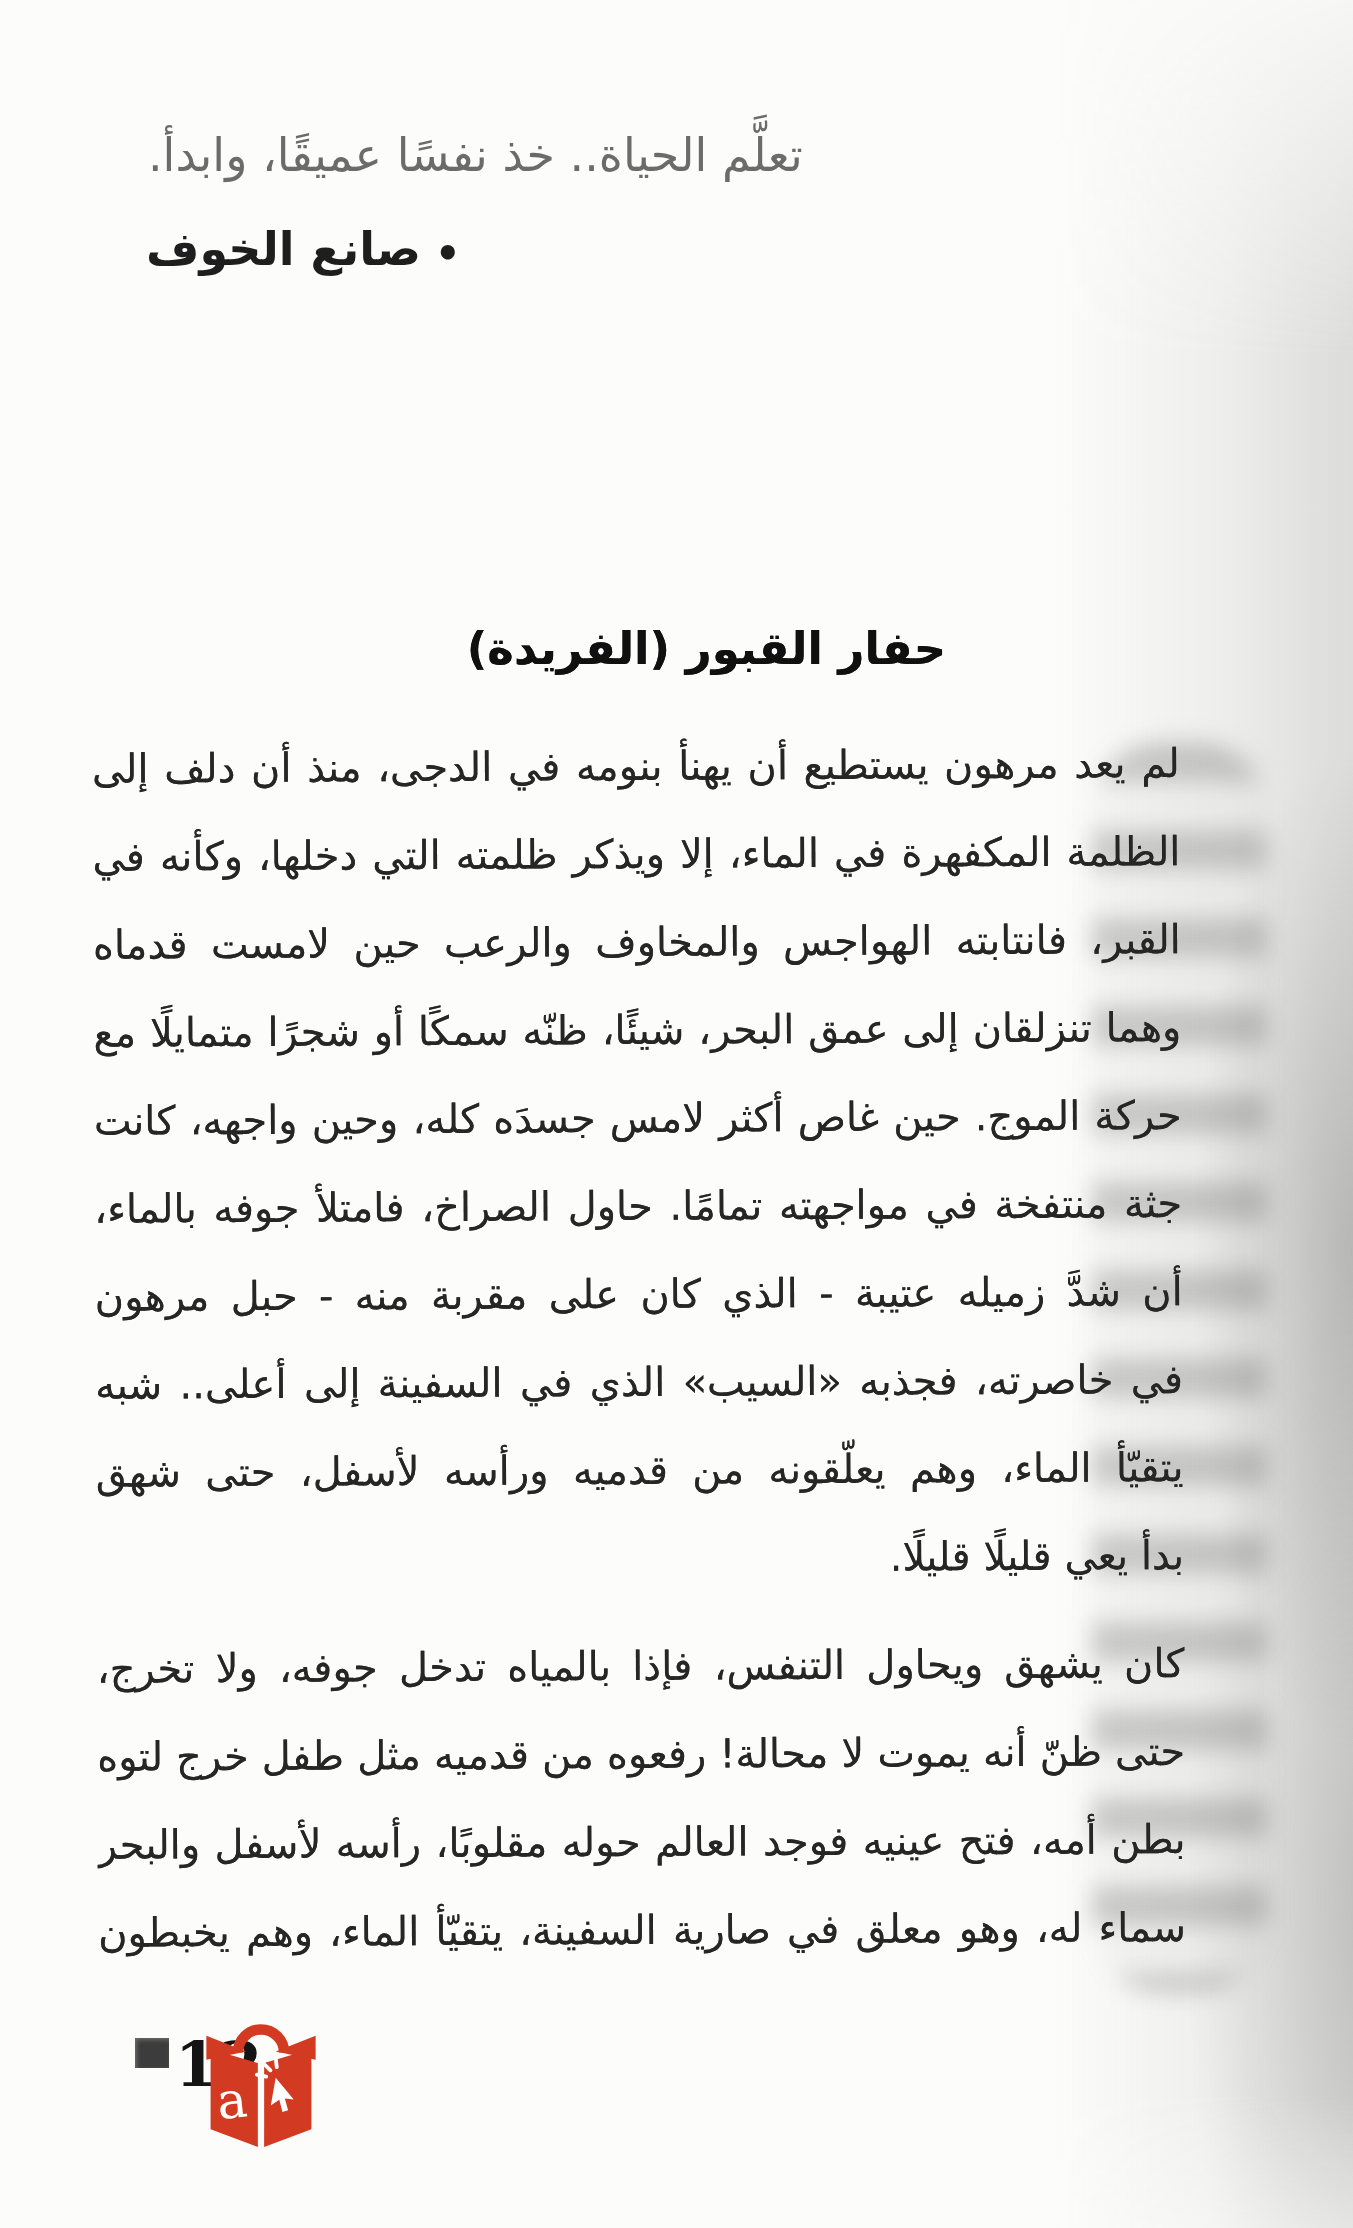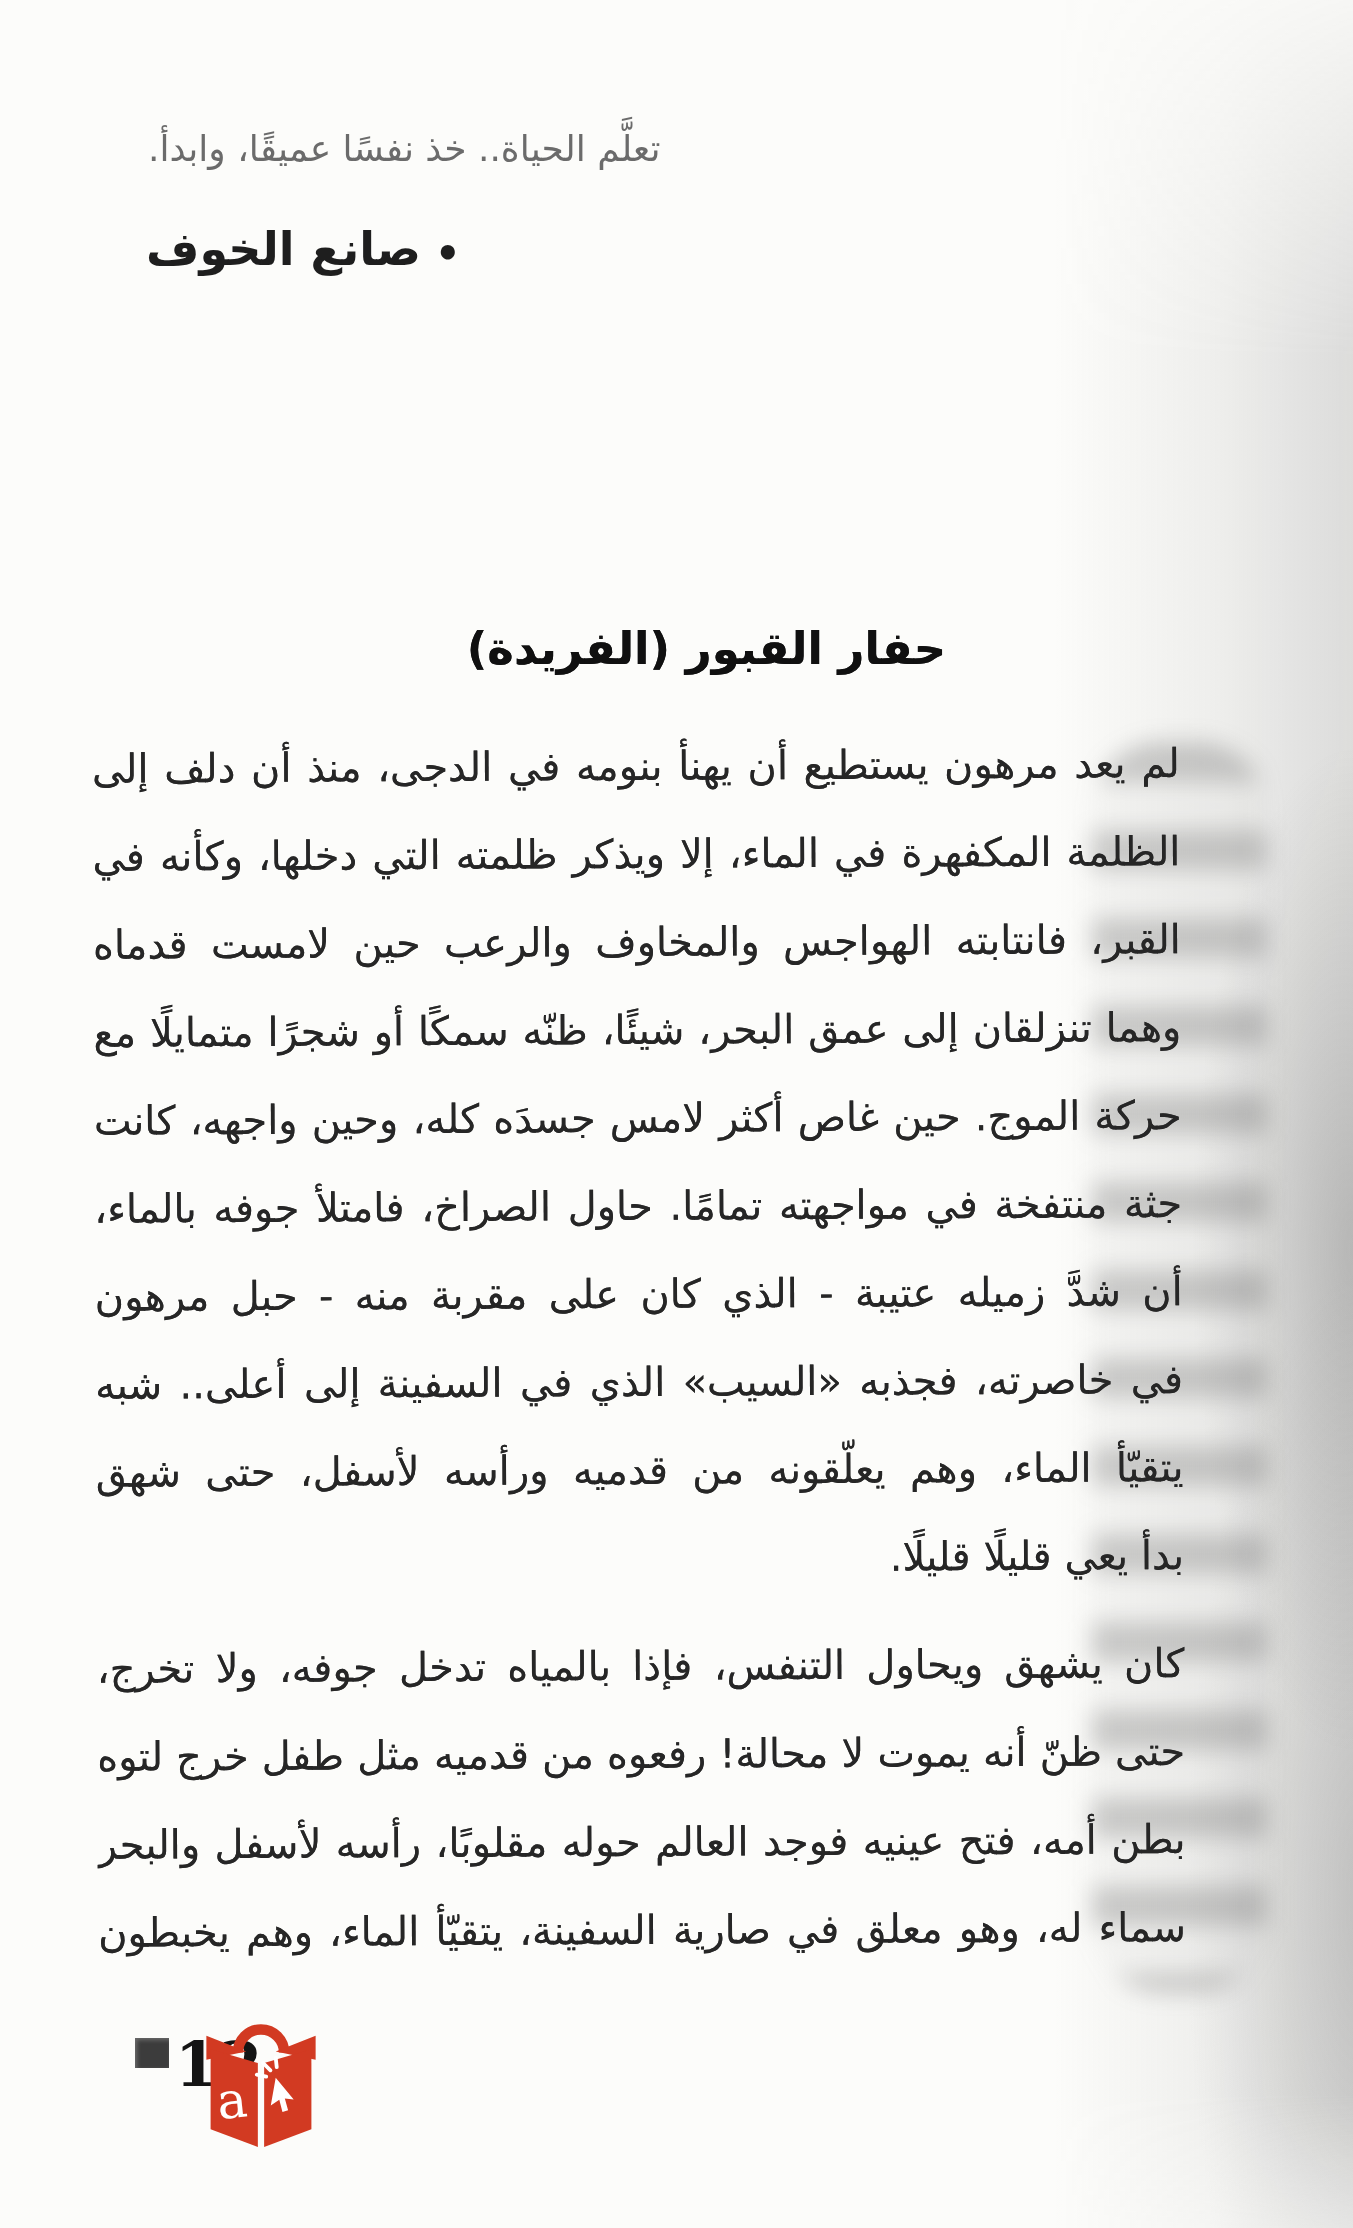--- a/index.html
+++ b/index.html
@@ -24,21 +24,21 @@
   .smudge-strip{
     position:absolute;right:86px;top:742px;width:175px;height:1250px;
     background:repeating-linear-gradient(to bottom, rgba(95,95,95,.30) 0 40px, rgba(160,160,160,.05) 40px 88px);
     filter:blur(11px);
     border-radius:70px;
     pointer-events:none;
   }
   
   .epigraph{
     position:absolute;top:128px;left:148px;
-    direction:rtl;font-size:36px;color:#6b6b6b;white-space:nowrap;
+    direction:rtl;font-size:46px;color:#6b6b6b;white-space:nowrap;
   }
   .attribution{
     position:absolute;top:222px;left:146px;
     direction:rtl;font-size:46px;font-weight:bold;color:#1e1e1e;white-space:nowrap;text-align:right;
   }
   .attribution .bullet{font-size:40px;vertical-align:middle;margin-left:14px;}
   .heading{
     position:absolute;top:622px;left:0;right:0;margin:0;
     transform:translateX(30px);
     text-align:center;direction:rtl;

